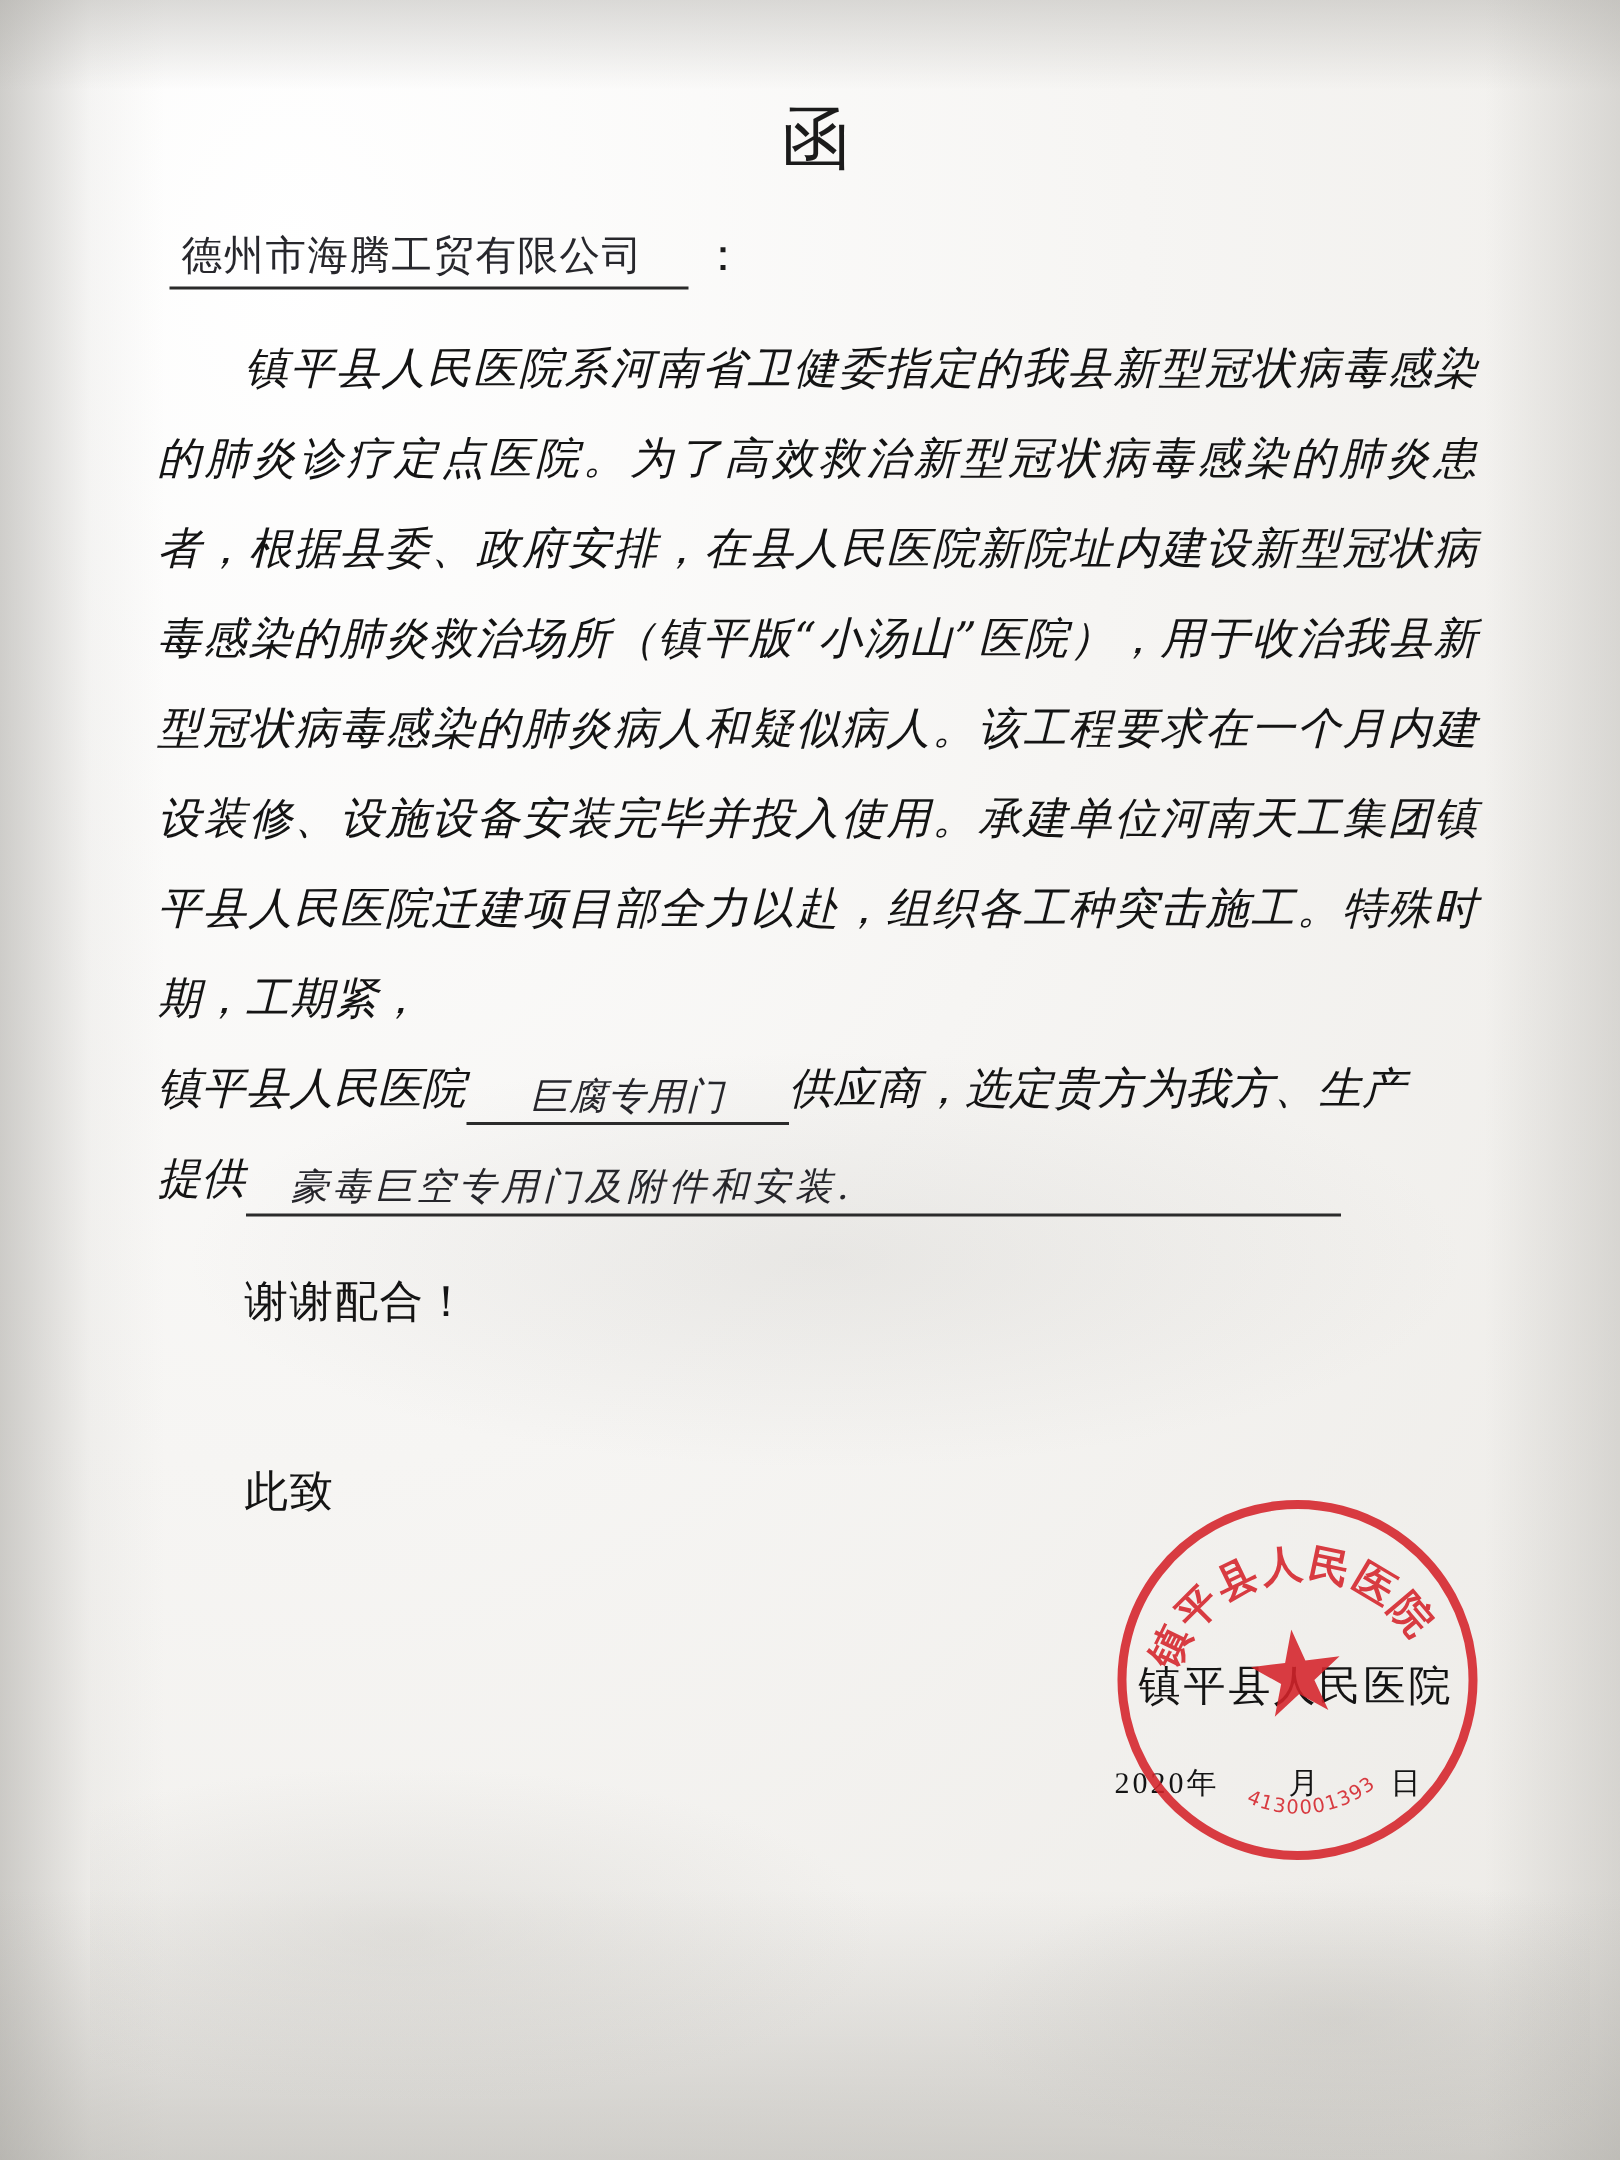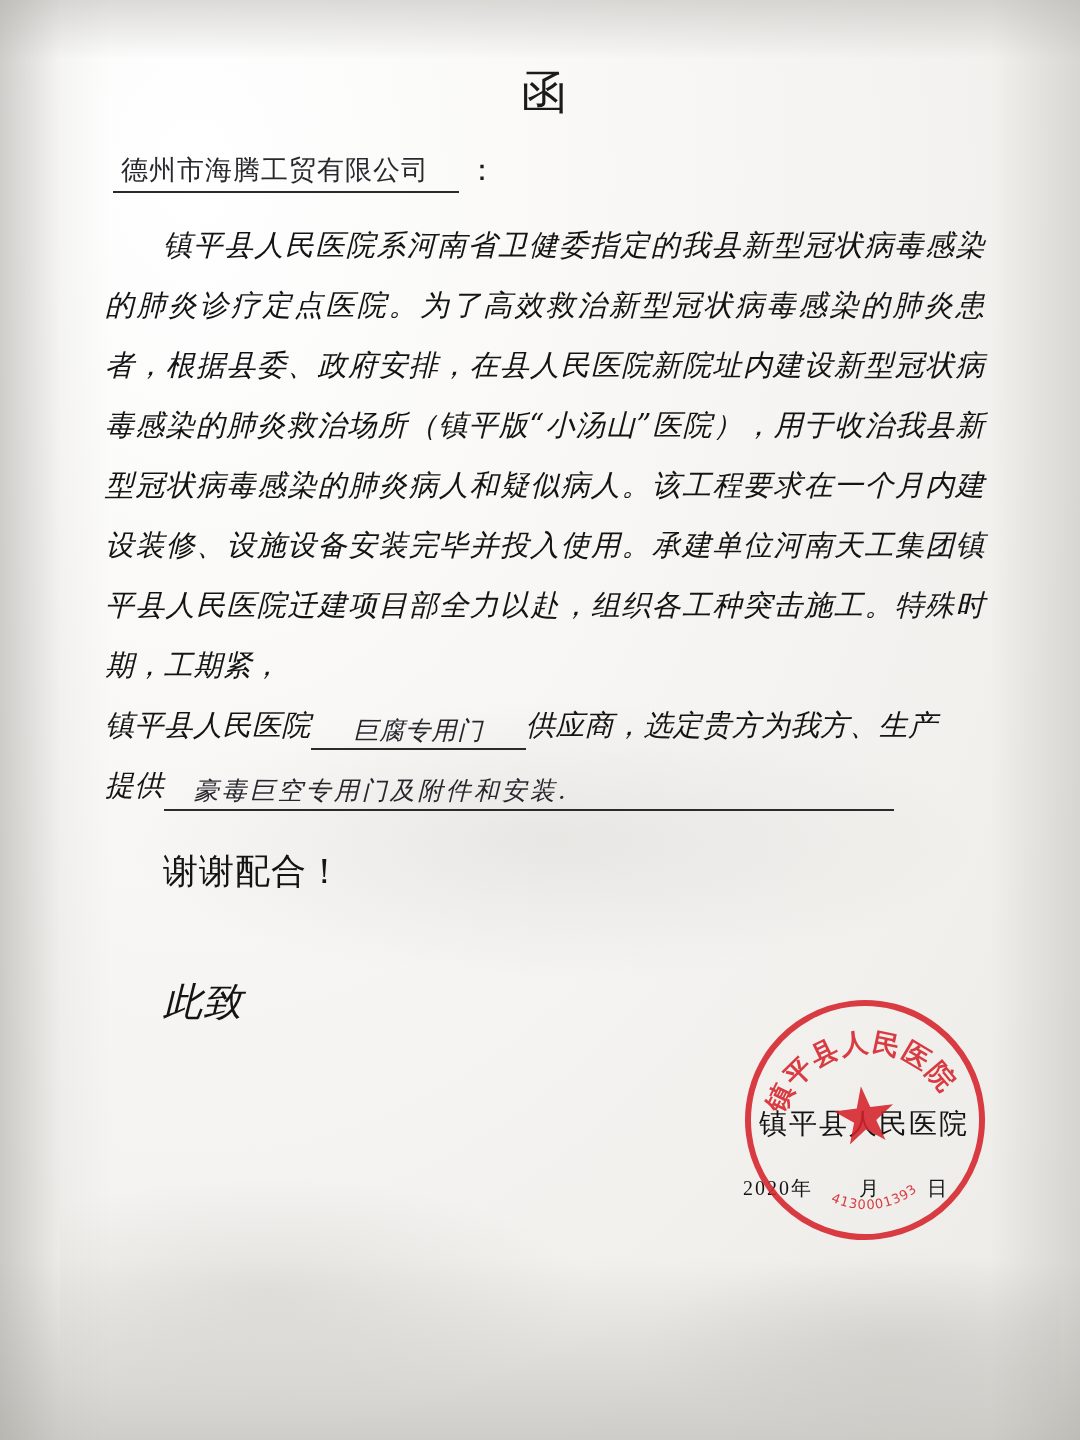--- a/index.html
+++ b/index.html
@@ -144,32 +144,31 @@
     vertical-align: -4px;
     line-height: 36px;
     padding-left: 30px;
   }
   .long-blank .handwrite { font-size: 25px; letter-spacing: 3px; }
 
   .thanks {
     position: absolute;
     left: 68px;
     top: 848px;
-    font-size: 35px;
+    font-size: 29px;
     color: #141414;
     letter-spacing: 1px;
   }
   .closing {
     position: absolute;
     left: 68px;
     top: 975px;
-    font-size: 39px;
+    font-size: 29px;
     color: #141414;
     letter-spacing: 1px;
-    font-style: italic;
   }
 
   
   .sign-block {
     position: absolute;
     left: 570px;
     top: 1105px;
     width: 330px;
     color: #141414;
   }

